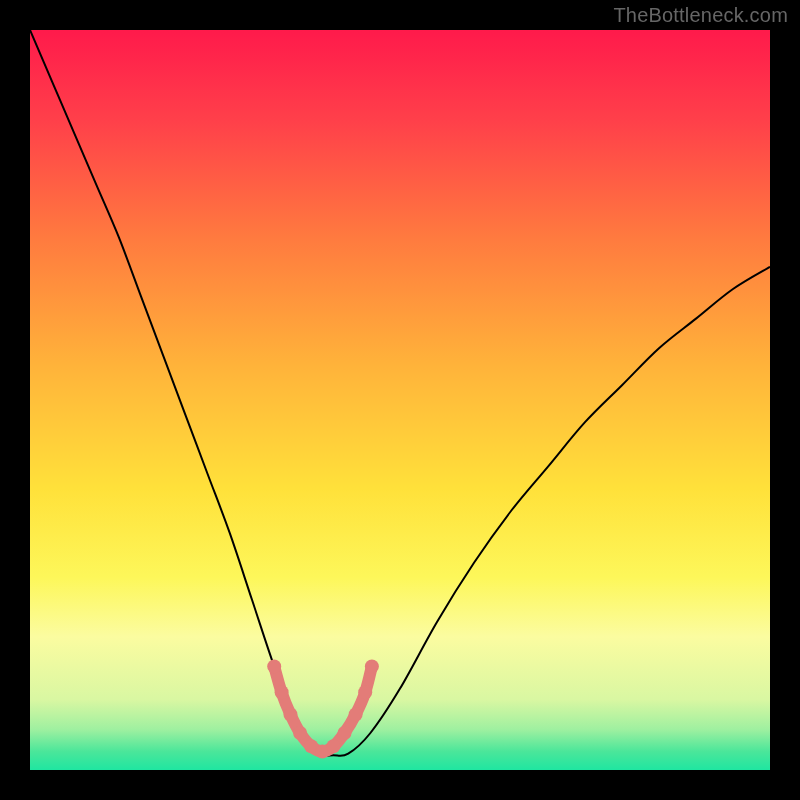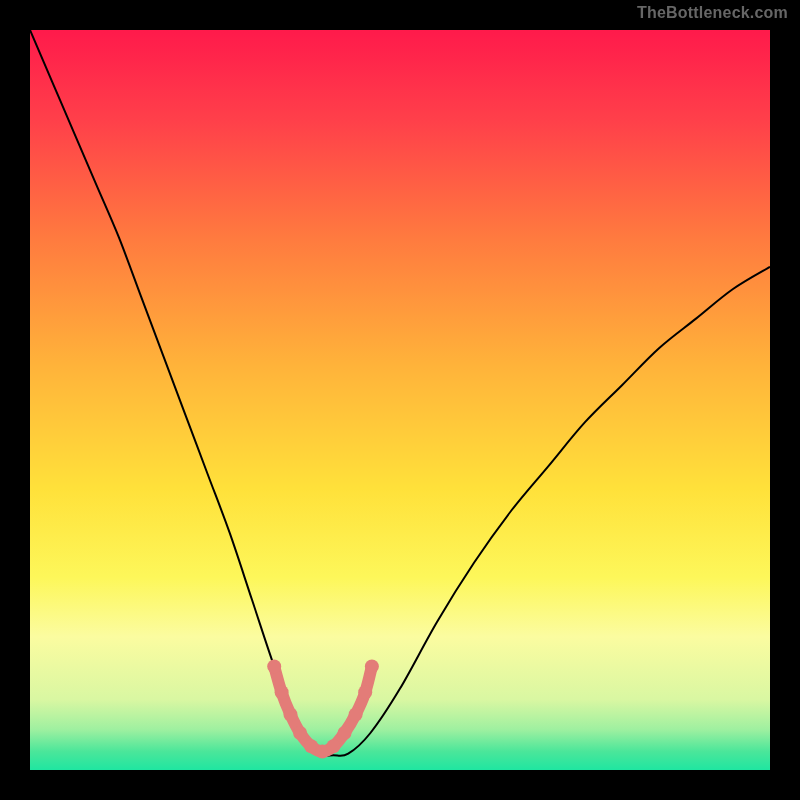--- a/index.html
+++ b/index.html
@@ -23,22 +23,22 @@
     left: 30px;
     width: 740px;
     height: 740px;
     overflow: hidden;
   }
   .watermark {
     position: absolute;
     top: 4px;
     right: 12px;
     color: #666;
-    font-size: 16px;
-    font-weight: 700;
+    font-size: 20px;
+    font-weight: 400;
     letter-spacing: 0.2px;
   }
   svg { display: block; }
 </style>
 </head>
 <body>
 
 <div class="frame">
   <div class="watermark">TheBottleneck.com</div>
 

